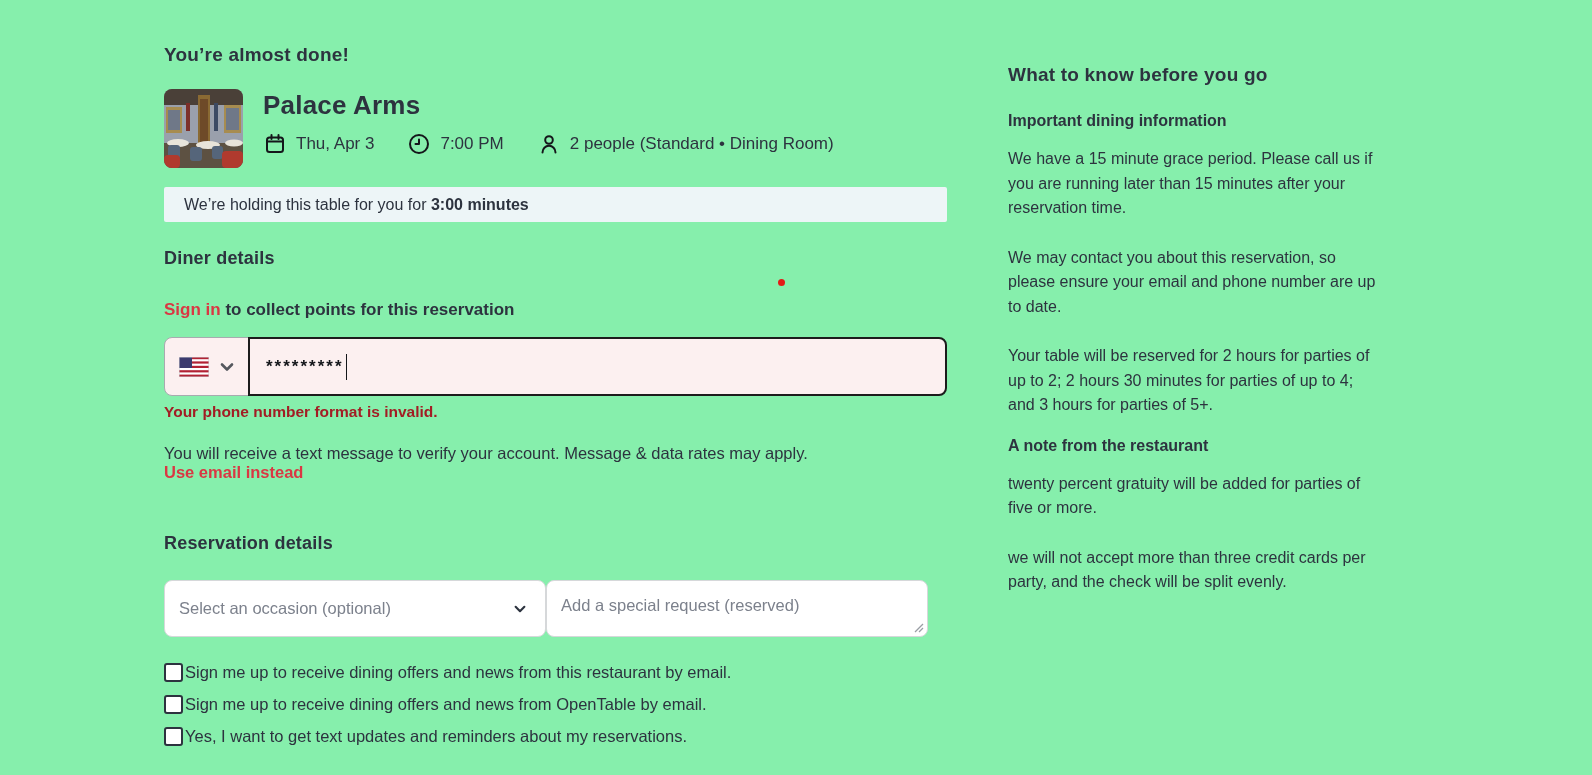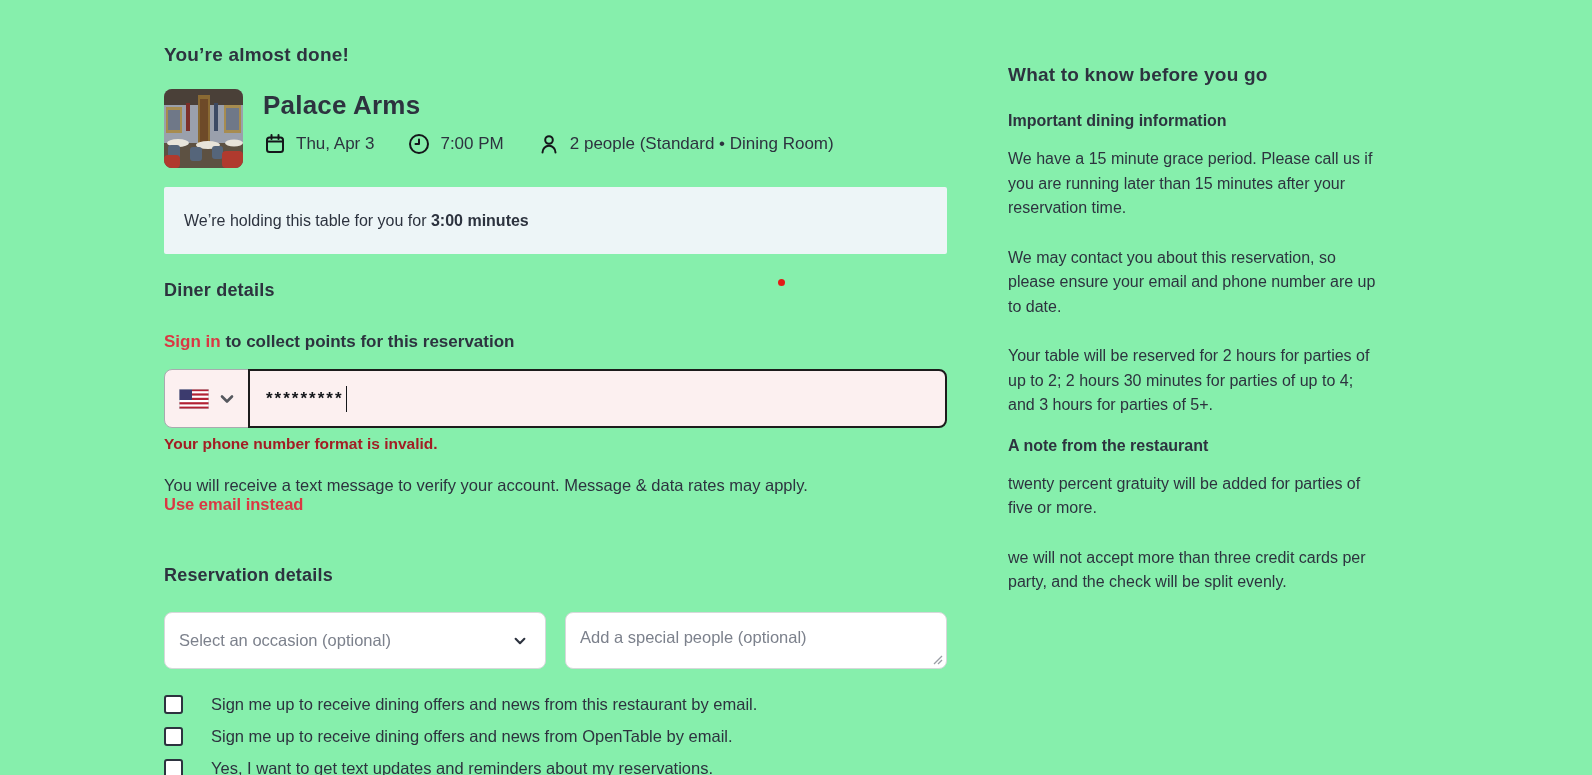--- a/index.html
+++ b/index.html
@@ -16,21 +16,21 @@
   .rest-card { margin-top:23px; display:flex; gap:20px; }
   .rest-thumb { width:79px; height:79px; border-radius:8px; overflow:hidden; flex:0 0 auto; }
   .rest-thumb svg { display:block; }
   .rest-name { font-size:26px; font-weight:700; line-height:1.1; margin-top:2px; letter-spacing:.2px; }
   .rest-meta { display:flex; align-items:center; margin-top:12px; font-size:17px; font-weight:500; }
   .rest-meta .meta-item { display:flex; align-items:center; gap:9px; }
   .rest-meta .meta-item + .meta-item { margin-left:33px;justify-content:center; }
   .icon-stroke { stroke:#14161a; stroke-width:2; fill:none; stroke-linecap:round; stroke-linejoin:round; }
 
   .hold-banner {
-    margin-top:19px; height:67px; background:#edf5f7; border-radius:2px;
+    margin-top:19px; height:35px; background:#edf5f7; border-radius:2px;
     display:flex; align-items:center; padding:4px 20px; font-size:16px;
   }
   .hold-banner b { font-weight:700; }
 
   .sec-heading { font-size:18px; font-weight:700; letter-spacing:.2px; }
   .h-diner { margin-top:26px; }
 
   .signin-line { margin-top:31px; font-size:17px; font-weight:600; }
   .signin-link { color:#da3743; cursor:pointer; }
 
@@ -46,34 +46,34 @@
     display:flex; align-items:center; padding:0 16px; position:relative;
   }
   .phone-masked { font-size:17px; font-weight:700; letter-spacing:2px; color:#14161a; }
   .caret { display:inline-block; width:1.5px; height:26px; background:#14161a; margin-left:2px; vertical-align:middle; }
 
   .phone-error { margin-top:7px; font-size:15.5px; font-weight:600; color:#a21d24; }
   .sms-note { margin-top:23px; font-size:16.5px; }
   .email-link { font-size:16.5px; font-weight:600; color:#da3743; cursor:pointer; width:fit-content; }
 
   .h-res { margin-top:51px; }
-  .res-row { margin-top:26px; display:flex; gap:19px; }
+  .res-row { margin-top:26px; display:flex; }
   .occasion-select {
     width:382px; height:57px; border:1px solid #d6d8da; border-radius:8px;
     display:flex; align-items:center; justify-content:space-between;
     padding:0 18px 0 14px; cursor:pointer; background:#fff;
   }
   .placeholder-text { color:#7c818c; font-size:16.5px; }
   .request-area {
     width:382px; height:57px; border:1px solid #d6d8da; border-radius:8px;
     position:relative; padding:15px 14px; background:#fff; cursor:text;
   }
   .resize-grip { position:absolute; right:3px; bottom:3px; }
 
-  .cb-row { display:flex; align-items:center; gap:28px; font-size:16.5px; }
+  .cb-row { display:flex; align-items:center; gap:2px; font-size:16.5px; }
   .cb-row.first { margin-top:26px; }
   .cb-row + .cb-row { margin-top:13px; }
   .checkbox {
     width:19px; height:19px; border:2px solid #2d333f; border-radius:3px;
     background:#fff; flex:0 0 auto; cursor:pointer;
   }
 
   .rc-title { margin-top:64px; font-size:19px; font-weight:700; letter-spacing:.2px; }
   .rc-sub { font-size:16px; font-weight:700; }
   .rc-sub.first { margin-top:26px; }
@@ -194,21 +194,21 @@
     <div class="sec-heading h-res">Reservation details</div>
 
     <div class="res-row">
       <div class="occasion-select">
         <span class="placeholder-text">Select an occasion (optional)</span>
         <svg width="14" height="14" viewBox="0 0 16 16">
           <polyline points="3,5.5 8,10.5 13,5.5" fill="none" stroke="#2d333f" stroke-width="2.4" stroke-linecap="round" stroke-linejoin="round"></polyline>
         </svg>
       </div>
       <div class="request-area">
-        <span class="placeholder-text">Add a special people (optional)</span>
+        <span class="placeholder-text">Add a special request (reserved)</span>
         <svg class="resize-grip" width="10" height="10" viewBox="0 0 10 10">
           <line x1="1" y1="9" x2="9" y2="1" stroke="#9a9ea5" stroke-width="1.3"></line>
           <line x1="5" y1="9" x2="9" y2="5" stroke="#9a9ea5" stroke-width="1.3"></line>
         </svg>
       </div>
     </div>
 
     <div class="cb-row first">
       <span class="checkbox"></span>
       <span>Sign me up to receive dining offers and news from this restaurant by email.</span>

